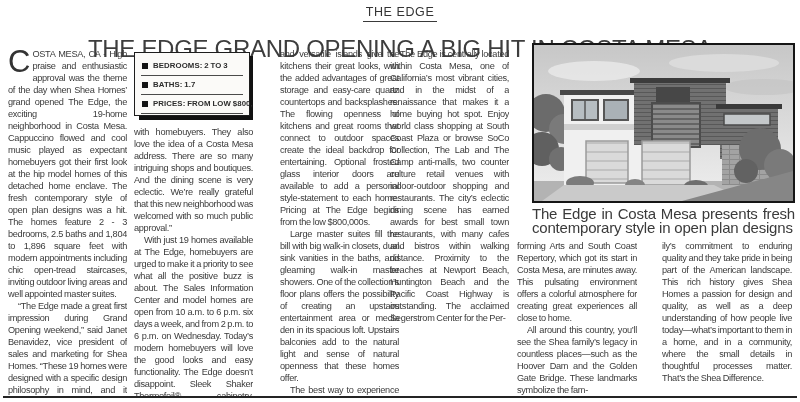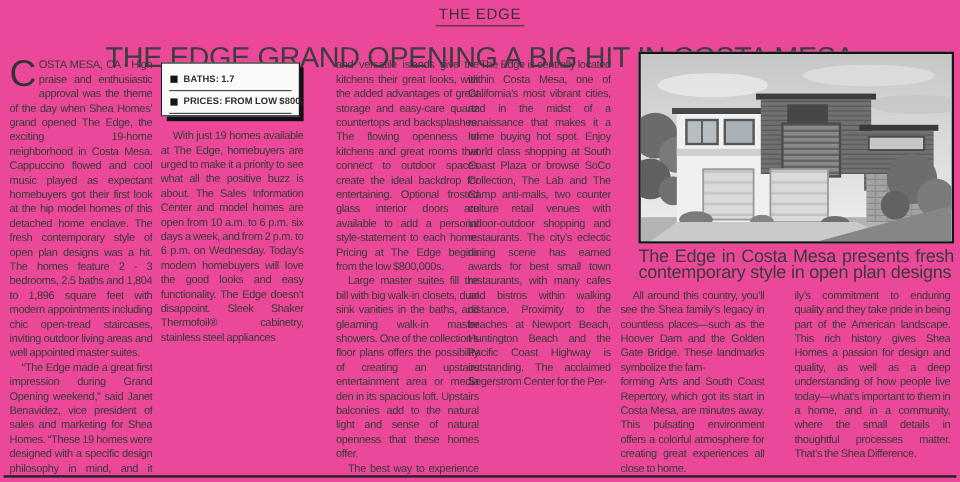--- a/index.html
+++ b/index.html
@@ -1,18 +1,18 @@
 <!DOCTYPE html>
 <html><head>
 <meta charset="utf-8">
 <style>
   html,body{margin:0;padding:0;background:#e9e7e4;}
   .page{
     position:relative;width:800px;height:402px;overflow:hidden;
-    background:#ec4899;color:#3a3a3a;
+    background:#ffffff;color:#3a3a3a;
     font-family:"Liberation Sans",sans-serif;
   }
   .masthead{
     position:absolute;top:5px;left:0;right:0;text-align:center;
     font-size:12.5px;letter-spacing:.6px;color:#333;
   }
   .masthead span{display:inline-block;border-bottom:1.5px solid #3a3a3a;padding:0 3px 2px 3px;}
   .headline{
     position:absolute;top:19px;left:0;right:0;margin:16px;text-align:center;
     font-size:24px;font-weight:400;letter-spacing:-.3px;color:#3d3d3d;white-space:nowrap;
@@ -81,27 +81,32 @@
 
   <div class="col c1">
     <p class="para"><span class="dropcap">C</span><span>OSTA MESA, CA - High praise and enthusiastic approval was the theme of the day when Shea Homes’ grand opened The Edge, the exciting 19-home neighborhood in Costa Mesa.  Cappuccino flowed and cool music played as expectant homebuyers got their first look at the hip model homes of this detached home enclave. The fresh contemporary style of open plan designs was a hit. The homes feature 2 - 3 bedrooms, 2.5 baths and 1,804 to 1,896 square feet with modern appointments including chic open-tread staircases, inviting outdoor living areas and well appointed master suites.</span></p>
     <p class="para indent">“The Edge made a great first impression during Grand Opening weekend,” said Janet Benavidez, vice president of sales and marketing for Shea Homes. “These 19 homes were designed with a specific design philosophy in mind, and it seems to really resonate</p>
   </div>
 
   <div class="col c2">
     <div class="specsbox">
       <div class="spec-item">
         <span class="bullet"></span>
+        <span class="spec-label">BEDROOMS: 2 TO 3</span>
+      </div>
+      <div class="spec-item">
+        <span class="bullet"></span>
         <span class="spec-label">BATHS: 1.7</span>
       </div>
       <div class="spec-item">
         <span class="bullet"></span>
         <span class="spec-label">PRICES: FROM LOW $800,000s</span>
       </div>
     </div>
+    <p class="para">with homebuyers. They also love the idea of a Costa Mesa address. There are so many intriguing shops and boutiques. And the dining scene is very eclectic. We’re really grateful that this new neighborhood was welcomed with so much public approval.”</p>
     <p class="para indent">With just 19 homes available at The Edge, homebuyers are urged to make it a priority to see what all the positive buzz is about. The Sales Information Center and model homes are open from 10 a.m. to 6 p.m. six days a week, and from 2 p.m. to 6 p.m. on Wednesday. Today’s modern homebuyers will love the good looks and easy functionality. The Edge doesn’t disappoint. Sleek Shaker Thermofoil® cabinetry, stainless steel appliances</p>
   </div>
 
   <div class="col c3">
     <p class="para">and versatile islands give the kitchens their great looks, with the added advantages of great storage and easy-care quartz countertops and backsplashes. The flowing openness of kitchens and great rooms that connect to outdoor spaces create the ideal backdrop for entertaining. Optional frosted glass interior doors are available to add a personal style-statement to each home. Pricing at The Edge begins from the low $800,000s.</p>
     <p class="para indent">Large master suites fill the bill with big walk-in closets, dual sink vanities in the baths, and gleaming walk-in master showers. One of the collection’s floor plans offers the possibility of creating an upstairs entertainment area or media den in its spacious loft. Upstairs balconies add to the natural light and sense of natural openness that these homes offer.</p>
     <p class="para indent">The best way to experience The Edge is to visit the neighborhood and tour the model homes. Sales Associates are</p>
   </div>
 
   <div class="col c4">
@@ -174,22 +179,22 @@
       <circle cx="246" cy="120" r="16" fill="#7a7a7a"></circle>
       <circle cx="212" cy="126" r="12" fill="#626262"></circle>
 
       <polygon points="30,140 180,140 212,156 8,156" fill="#cacaca"></polygon>
       <polygon points="148,156 259,126 259,156" fill="#868686"></polygon>
     </svg>
   </figure>
   <figcaption class="caption">The Edge in Costa Mesa presents fresh contemporary style in open plan designs</figcaption>
 
   <div class="col c5">
+    <p class="para">forming Arts and South Coast Repertory, which got its start in Costa Mesa, are minutes away. This pulsating environment offers a colorful atmosphere for creating great experiences all close to home.</p>
     <p class="para indent">All around this country, you’ll see the Shea family’s legacy in countless places—such as the Hoover Dam and the Golden Gate Bridge. These landmarks symbolize the fam-</p>
-    <p class="para">forming Arts and South Coast Repertory, which got its start in Costa Mesa, are minutes away. This pulsating environment offers a colorful atmosphere for creating great experiences all close to home.</p>
   </div>
 
   <div class="col c6">
     <p class="para">ily’s commitment to enduring quality and they take pride in being part of the American landscape. This rich history gives Shea Homes a passion for design and quality, as well as a deep understanding of how people live today—what’s important to them in a home, and in a community, where the small details in thoughtful processes matter. That’s the Shea Difference.</p>
   </div>
 
   <div class="bottom-rule"></div>
 
 </div>
 

